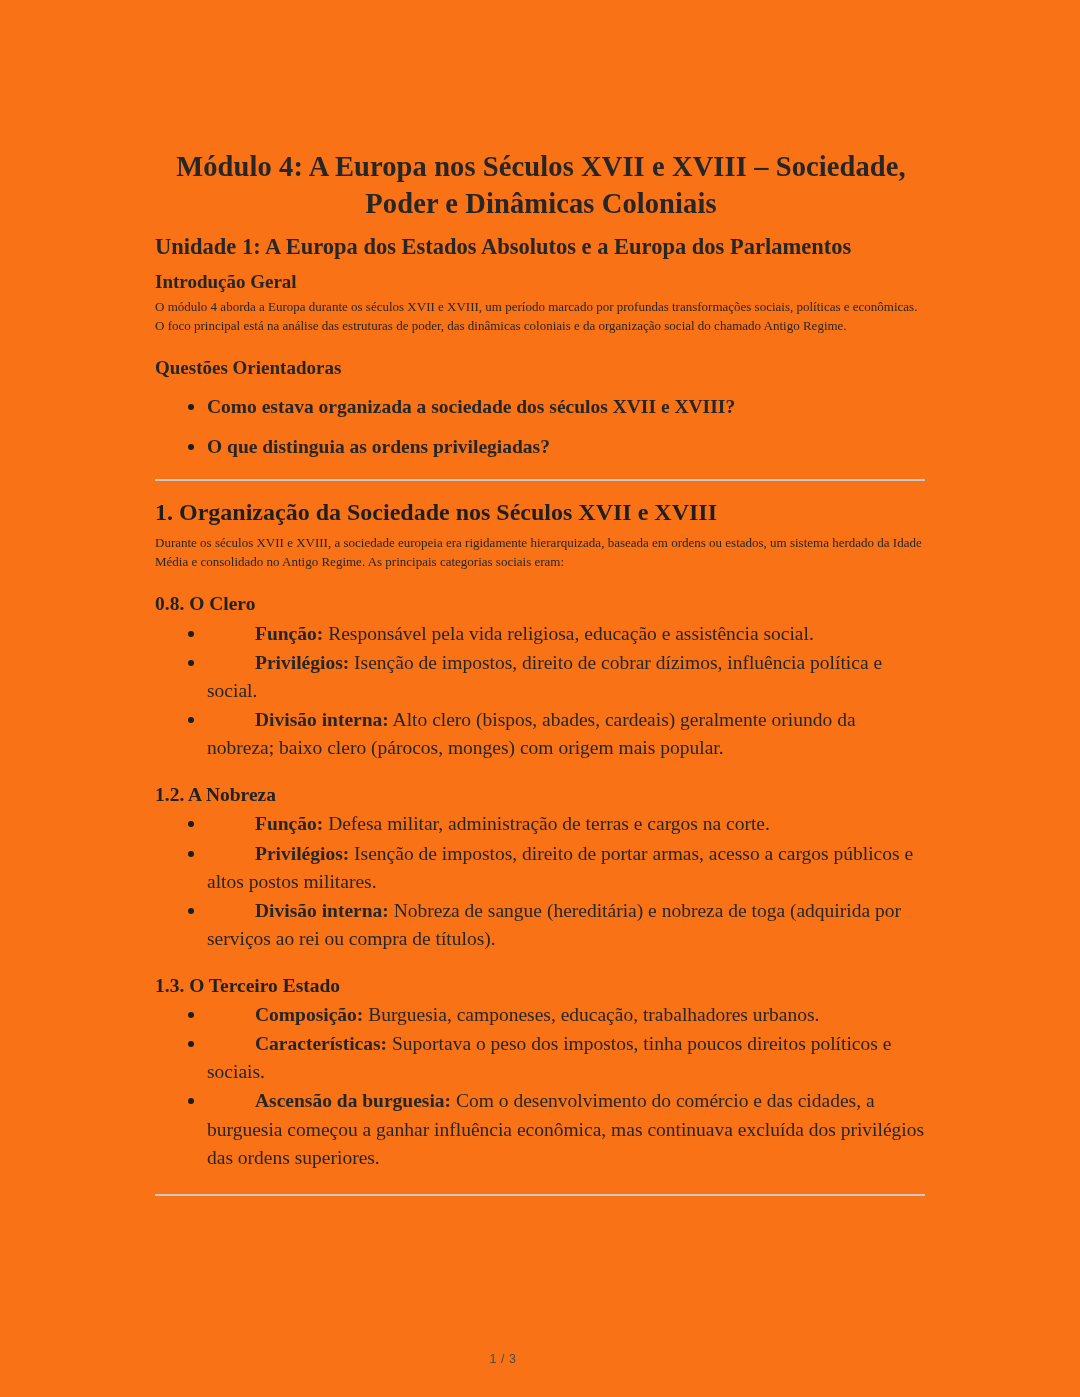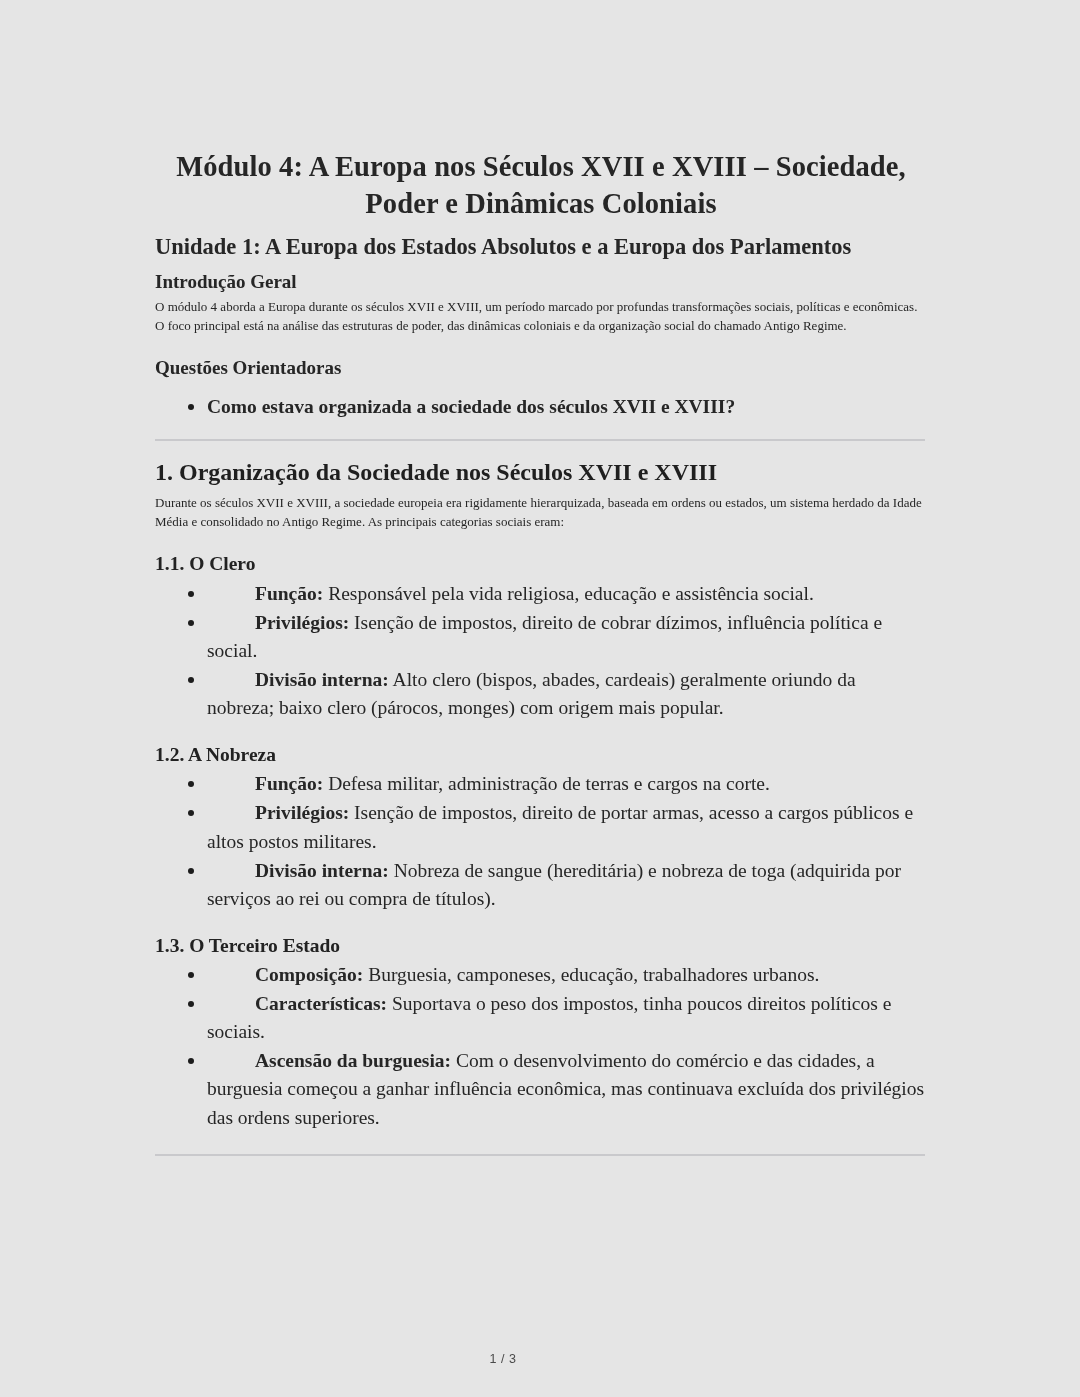--- a/index.html
+++ b/index.html
@@ -15,21 +15,21 @@
     font-family: "Liberation Serif", "DejaVu Serif", serif;
     color: #222222;
     overflow: hidden;
   }
 
   .page {
     position: absolute;
     left: 0; top: 0;
     width: 1080px;
     height: 1397px;
-    background: #e5e5e5;
+    background: #f97316;
   }
 
   .content {
     position: absolute;
     left: 155px;
     top: 148px;
     width: 772px;
   }
 
   
@@ -154,28 +154,29 @@
     <h2 class="unit-title">Unidade 1: A Europa dos Estados Absolutos e a Europa dos Parlamentos</h2>
 
     <h3 class="sub-head">Introdução Geral</h3>
     <p class="body">O módulo 4 aborda a Europa durante os séculos XVII e XVIII, um período marcado por profundas transformações sociais, políticas e econômicas. O foco principal está na análise das estruturas de poder, das dinâmicas coloniais e da organização social do chamado Antigo Regime.</p>
 
     <div class="spacer-sm"></div>
 
     <h3 class="sub-head">Questões Orientadoras</h3>
     <ul class="bullets bold-items">
       <li>Como estava organizada a sociedade dos séculos XVII e XVIII?</li>
+      <li>O que distinguia as ordens privilegiadas?</li>
     </ul>
 
     <hr class="rule">
 
     <h2 class="section-head">1. Organização da Sociedade nos Séculos XVII e XVIII</h2>
     <p class="body">Durante os séculos XVII e XVIII, a sociedade europeia era rigidamente hierarquizada, baseada em ordens ou estados, um sistema herdado da Idade Média e consolidado no Antigo Regime. As principais categorias sociais eram:</p>
 
-    <h3 class="subsection-head">1.1. O Clero</h3>
+    <h3 class="subsection-head">0.8. O Clero</h3>
     <ul class="bullets">
       <li><span class="lead">Função:</span><span> Responsável pela vida religiosa, educação e assistência social.</span></li>
       <li><span class="lead">Privilégios:</span><span> Isenção de impostos, direito de cobrar dízimos, influência política e social.</span></li>
       <li><span class="lead">Divisão interna:</span><span> Alto clero (bispos, abades, cardeais) geralmente oriundo da nobreza; baixo clero (párocos, monges) com origem mais popular.</span></li>
     </ul>
 
     <h3 class="subsection-head">1.2. A Nobreza</h3>
     <ul class="bullets">
       <li><span class="lead">Função:</span><span> Defesa militar, administração de terras e cargos na corte.</span></li>
       <li><span class="lead">Privilégios:</span><span> Isenção de impostos, direito de portar armas, acesso a cargos públicos e altos postos militares.</span></li>

